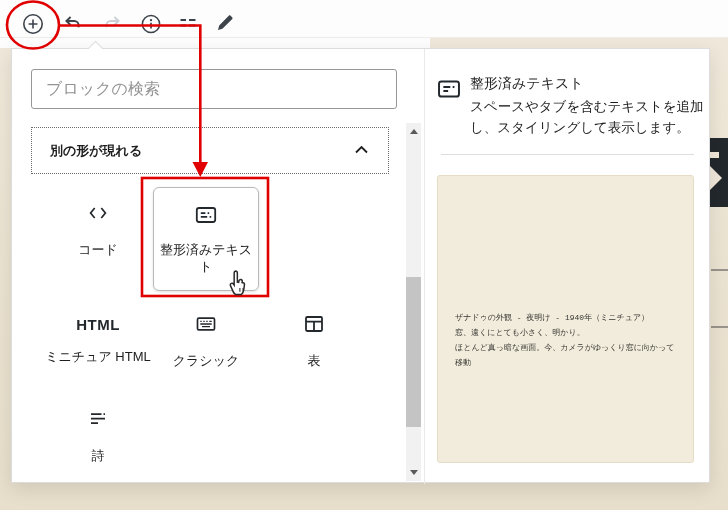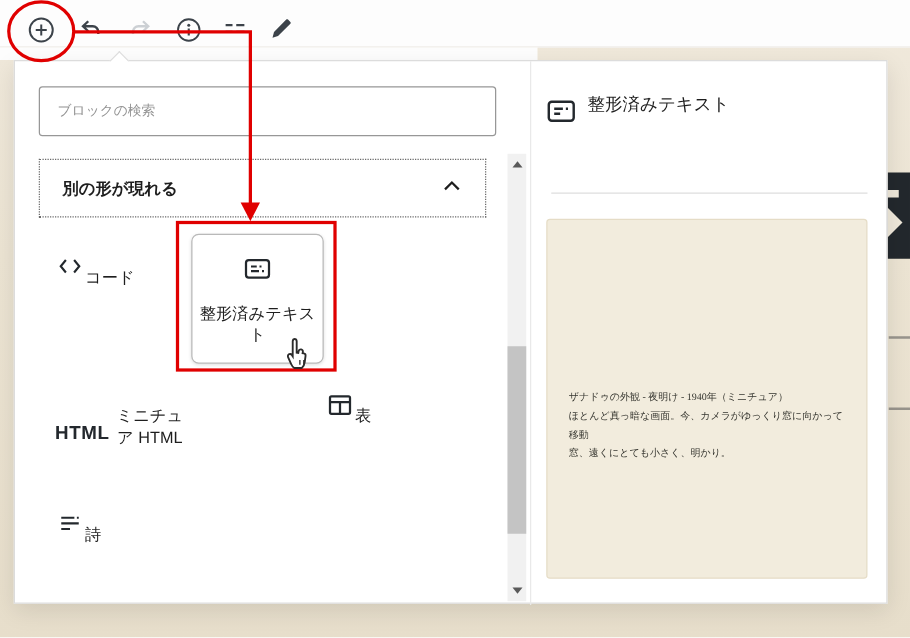--- a/index.html
+++ b/index.html
@@ -23,28 +23,28 @@
   .strip-line { position:absolute; left:711px; width:17px; height:2px; background:#98948c; z-index:1; }
 
   
   .popover { position:absolute; left:11px; top:48px; width:699px; height:435px; background:#fff;
              border:1px solid #dcdcdc; box-shadow:0 6px 18px rgba(0,0,0,.10); z-index:4; }
   .caret { position:absolute; left:90px; top:43px; width:11px; height:11px; background:#fff;
            border-left:1px solid #dcdcdc; border-top:1px solid #dcdcdc; transform:rotate(45deg); z-index:5; }
 
   
   .search { position:absolute; left:19px; top:20px; width:366px; height:40px; border:1px solid #979797;
-            border-radius:3px; padding:0 14px; font-size:11px; color:#1e1e1e; background:#fff; outline:none;
+            border-radius:3px; padding:0 14px; font-size:16px; color:#1e1e1e; background:#fff; outline:none;
             font-family:"Liberation Sans","DejaVu Sans",sans-serif; }
   .search::placeholder { color:#939393; }
   .section-head { position:absolute; left:19px; top:78px; width:358px; height:47px; border:1px dotted #6b6b6b;
                   display:flex; align-items:center; justify-content:space-between; padding:0 18px; }
   .section-title { font-size:13px; font-weight:600; }
 
-  .block-item { position:absolute; width:108px; display:flex; flex-direction:row; align-items:flex-end; cursor:pointer; }
+  .block-item { position:absolute; width:108px; display:flex; flex-direction:column; align-items:center; cursor:pointer; }
   .col1 { left:32px; } .col2 { left:140px; } .col3 { left:248px; }
   .row1 { top:152px; } .row2 { top:263px; } .row3 { top:358px; }
   .block-label { margin-top:12px; font-size:13px; text-align:center; line-height:17px; }
   .html-glyph { font-family:Liberation Sans, sans-serif; font-weight:700; font-size:15px;
                 letter-spacing:.5px; height:24px; display:flex; align-items:center; color:#23282d; }
   .sel-block { position:absolute; left:141px; top:138px; width:106px; height:104px; background:#fff;
                border:1px solid #b9b9b9; border-radius:6px; box-shadow:0 1px 3px rgba(0,0,0,.12);
                display:flex; flex-direction:column; align-items:center; padding-top:15px; cursor:pointer; }
   .sel-block .block-label { margin-top:10px; width:96px; word-break:break-all; }
 
@@ -56,21 +56,21 @@
   .scroll-down { bottom:6px; border-left:4px solid transparent; border-right:4px solid transparent; border-top:5px solid #5a5a5a; }
 
   
   .v-divider { position:absolute; left:412px; top:0; width:1px; height:435px; background:#e9e9e9; }
   .pv-icon { position:absolute; left:424px; top:27px; }
   .pv-title { position:absolute; left:458px; top:26px; font-size:14px; font-weight:500; }
   .pv-desc { position:absolute; left:458px; top:47px; width:244px; font-size:13.5px; line-height:21px; }
   .pv-divider { position:absolute; left:429px; top:105px; width:253px; height:1px; background:#dedede; }
   .pv-box { position:absolute; left:425px; top:126px; width:257px; height:288px; background:#f2ecdd;
             border:1px solid #e5dcc6; border-radius:3px; overflow:hidden; }
-  .pv-text { padding:134px 13px 0 17px; font-family:Liberation Serif, serif;
+  .pv-text { padding:134px 13px 0 17px; font-family:Liberation Mono, monospace;
              font-size:8px; line-height:15px; color:#35352f; }
 
   
   .anno { position:absolute; left:0; top:0; width:728px; height:510px; z-index:8; pointer-events:none; }
   .hand { position:absolute; left:226px; top:269px; z-index:9; pointer-events:none; }
 </style>
 </head>
 <body>
 
 <div class="screen">
@@ -153,20 +153,29 @@
       </span>
       <span class="block-label">整形済みテキスト</span>
     </div>
 
 
     <div class="block-item col1 row2">
       <span class="html-glyph">HTML</span>
       <span class="block-label">ミニチュア HTML</span>
     </div>
 
+    <div class="block-item col2 row2">
+      <span>
+        <svg width="24" height="24" viewBox="0 0 24 24">
+            <rect x="3.5" y="6.2" width="17" height="11.6" rx="1.4" fill="none" stroke="#23282d" stroke-width="1.7"></rect>
+            <path d="M6.3 9.4h1.4M9.3 9.4h1.4M12.3 9.4h1.4M15.3 9.4h2.4M6.3 12h11.4M8 14.6h8" stroke="#23282d" stroke-width="1.4"></path>
+          </svg>
+      </span>
+      <span class="block-label">クラシック</span>
+    </div>
 
     <div class="block-item col3 row2">
       <span>
         <svg width="24" height="24" viewBox="0 0 24 24">
             <rect x="4" y="5" width="16" height="14" rx="1.2" fill="none" stroke="#23282d" stroke-width="1.8"></rect>
             <path d="M4 9.6h16M12 9.6V19" stroke="#23282d" stroke-width="1.8"></path>
           </svg>
       </span>
       <span class="block-label">表</span>
     </div>
@@ -187,27 +196,28 @@
     </div>
 
     <div class="v-divider"></div>
     <div class="pv-icon">
       <svg width="26" height="26" viewBox="0 0 24 24">
           <rect x="2.8" y="5" width="18.4" height="14" rx="2.2" fill="none" stroke="#23282d" stroke-width="1.8"></rect>
           <path d="M6.8 10.2h6.4M15.4 10.2h1.6M6.8 13.8h4.4" stroke="#23282d" stroke-width="1.8"></path>
         </svg>
     </div>
     <div class="pv-title">整形済みテキスト</div>
+    <div class="pv-desc">スペースやタブを含むテキストを追加し、スタイリングして表示します。</div>
     <div class="pv-divider"></div>
 
     <div class="pv-box">
       <div class="pv-text">
         <div>ザナドゥの外観 - 夜明け - 1940年（ミニチュア）</div>
+        <div>窓、遠くにとても小さく、明かり。</div>
         <div>ほとんど真っ暗な画面。今、カメラがゆっくり窓に向かって移動</div>
-        <div>窓、遠くにとても小さく、明かり。</div>
       </div>
     </div>
   </div>
 
   <svg class="anno" viewBox="0 0 728 510">
     <ellipse cx="33" cy="25" rx="26" ry="23.5" fill="none" stroke="#e00000" stroke-width="2.6"></ellipse>
     <path d="M58.5 25.5H200.3V163" fill="none" stroke="#e00000" stroke-width="2.6"></path>
     <polygon points="192.5,162 208,162 200.3,177" fill="#e00000"></polygon>
     <rect x="142" y="178" width="126" height="118" fill="none" stroke="#e00000" stroke-width="2.6"></rect>
   </svg>

